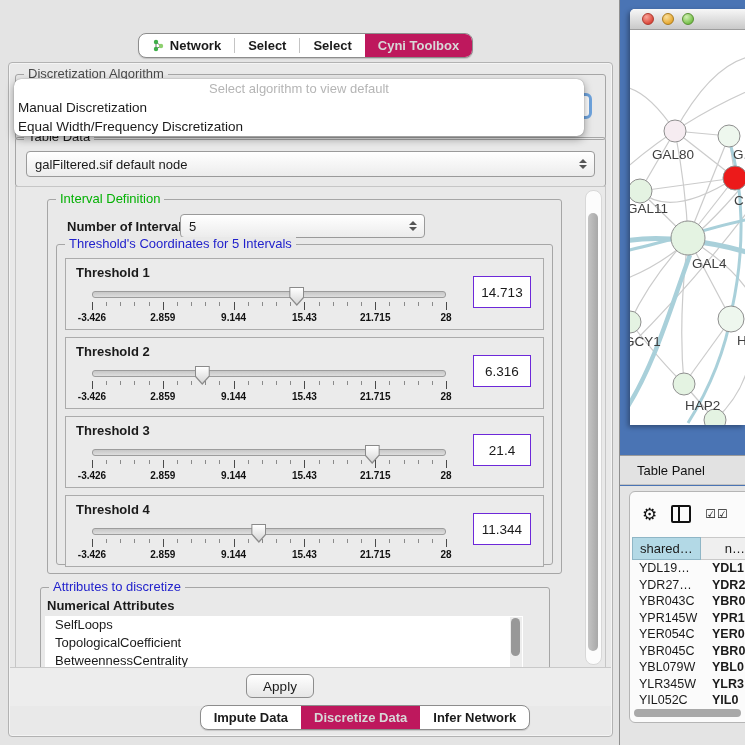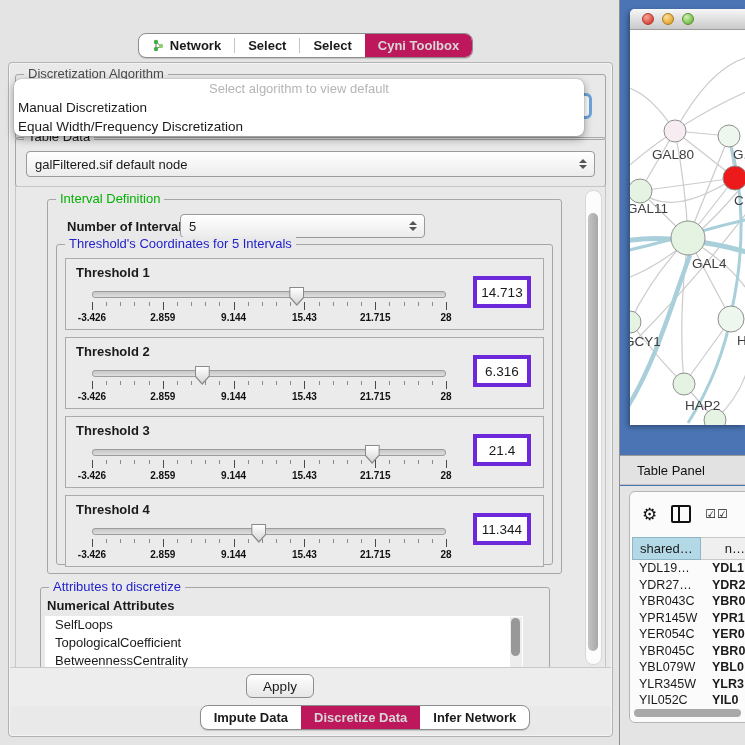--- a/index.html
+++ b/index.html
@@ -54,21 +54,21 @@
   .thumb-clip{position:absolute;top:0;width:15px;height:19px;
          clip-path:polygon(0 0,100% 0,100% 55%,50% 100%,0 55%);background:#8a8a8a;}
   .thumb-clip i{position:absolute;left:1px;top:1px;right:1px;bottom:2px;display:block;
          clip-path:polygon(0 0,100% 0,100% 55%,50% 100%,0 55%);background:linear-gradient(#ffffff,#d6d6d6);}
   .ticks{position:absolute;left:0;right:0;top:15px;height:9px;}
   .ticks span{position:absolute;top:0;width:1px;background:#4a4a4a;}
   .ticks span.minor{height:4px;background:#8a8a8a;}
   .ticks span.major{height:8px;}
   .ticklabels{position:absolute;left:0;right:0;top:25px;height:12px;font-size:10px;font-weight:bold;color:#111;}
   .ticklabels span{position:absolute;transform:translateX(-50%);white-space:nowrap;}
-  .vbox{position:absolute;right:12px;top:17px;width:58px;height:32px;background:#fff;border:4px solid #6d28d9;
+  .vbox{position:absolute;right:12px;top:17px;width:58px;height:32px;background:#fff;border:1px solid #6d28d9;
         display:flex;align-items:center;justify-content:center;font-size:13.5px;box-sizing:border-box;}
   #attr-group{left:24px;top:400px;width:508px;height:92px;}
   #attr-group>.group-title{color:#2222cc;}
   #attr-label{position:absolute;left:6px;top:10px;font-size:13px;font-weight:bold;}
   #attr-list{position:absolute;left:4px;top:28px;width:478px;height:54px;background:#fff;overflow:hidden;}
   #attr-list .item{font-size:13px;line-height:18px;padding-left:10px;white-space:nowrap;}
   #attr-vscroll{position:absolute;right:1px;top:1px;width:12px;height:52px;background:#ededed;}
   #attr-vscroll .thumb{position:absolute;left:1px;top:1px;width:9px;height:38px;border-radius:5px;background:#989898;}
   #apply-strip{position:absolute;left:1px;right:1px;top:604px;height:38px;background:#ededed;border-top:1px solid #c9c9c9;}
   #apply-btn{position:absolute;left:236px;top:6px;width:68px;height:24px;border-radius:6px;

